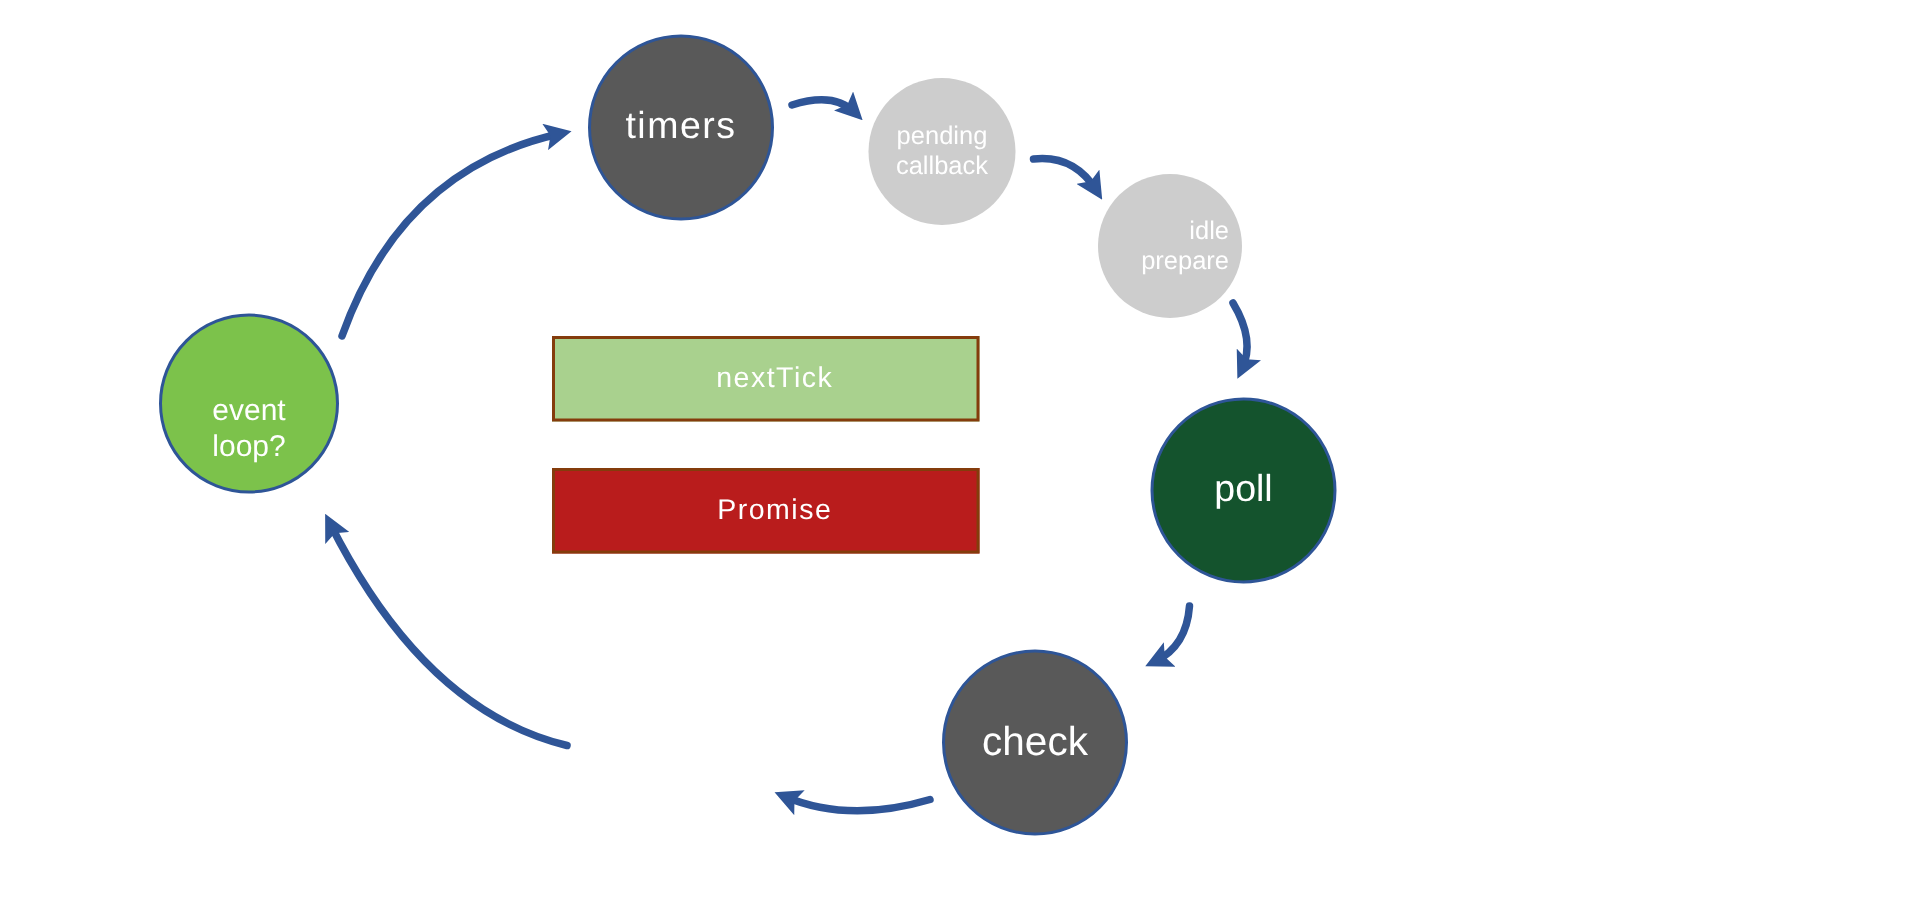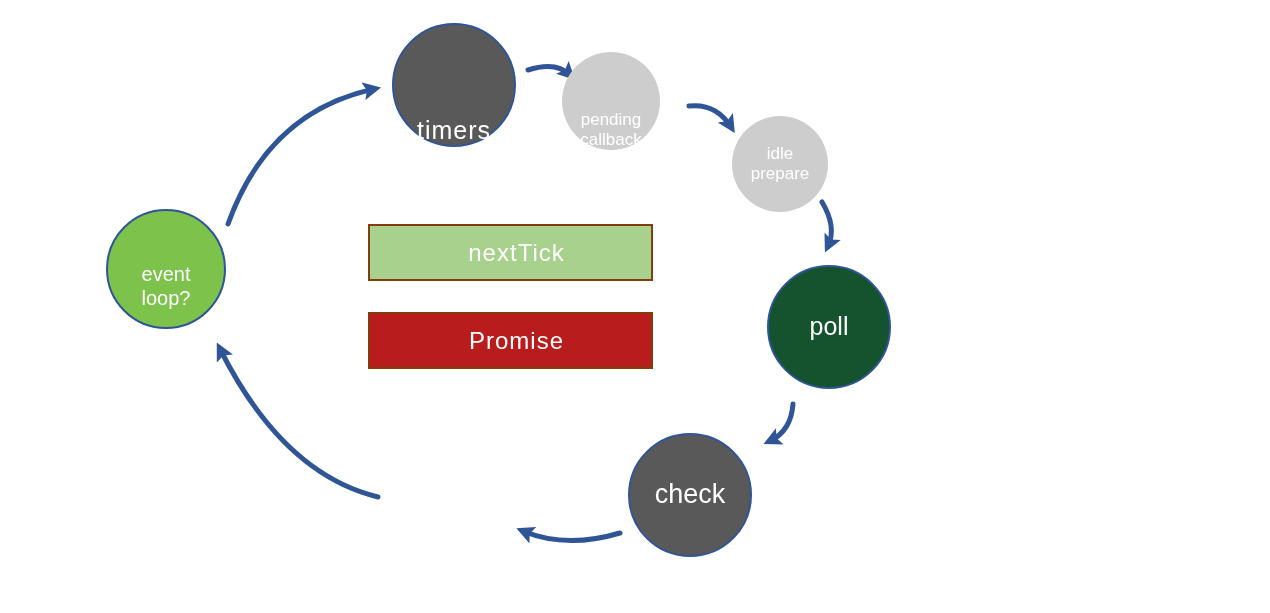--- a/index.html
+++ b/index.html
@@ -26,38 +26,38 @@
     text-align: center;
     color: #ffffff;
     box-sizing: border-box;
   }
   .lbl { max-width: 82%; line-height: 1.18; display: inline-block; }
   .c-dark  { background: #595959; border: 2px solid #2e5597; }
   .c-gray  { background: #cdcdcd; }
   .c-blue  { background: #14532d; border: 2px solid #2e5597; }
   .c-green { background: #7cc24b; border: 2px solid #2e5597; }
 
-  .n-timers  { left: 392px; top: 23px;  width: 124px; height: 124px; font-size: 25px; letter-spacing: 1px; align-items: flex-end; }
-  .n-pending { left: 562px; top: 52px;  width: 98px;  height: 98px;  font-size: 17px; align-items: flex-end; }
-  .n-idle    { left: 732px; top: 116px; width: 96px;  height: 96px;  font-size: 17px; }
+  .n-timers  { left: 392px; top: 23px;  width: 124px; height: 124px; font-size: 25px; letter-spacing: 1px; }
+  .n-pending { left: 579px; top: 52px;  width: 98px;  height: 98px;  font-size: 17px; }
+  .n-idle    { left: 732px; top: 116px; width: 96px;  height: 96px;  font-size: 17px; text-align: right; }
   .n-poll    { left: 767px; top: 265px; width: 124px; height: 124px; font-size: 25px; }
   .n-check   { left: 628px; top: 433px; width: 124px; height: 124px; font-size: 27px; }
   .n-close   { left: 396px; top: 452px; width: 116px; height: 116px; font-size: 17px; }
   .n-event   { left: 106px; top: 209px; width: 120px; height: 120px; font-size: 20px; }
   .n-event .lbl { max-width: 72px; margin-top: 36px; }
 
   .box {
     position: absolute;
     display: flex;
     align-items: center;
     justify-content: center;
     color: #ffffff;
     border: 2px solid #843c0c;
     box-sizing: border-box;
-    font-size: 24px;
+    font-size: 19px;
     letter-spacing: 1px;
     padding-left: 12px;
   }
   .b-nexttick { left: 368px; top: 224px; width: 285px; height: 57px; background: #a9d18e; }
   .b-promise  { left: 368px; top: 312px; width: 285px; height: 57px; background: #b91c1c; }
 </style>
 </head>
 <body>
 
 <div class="canvas">

